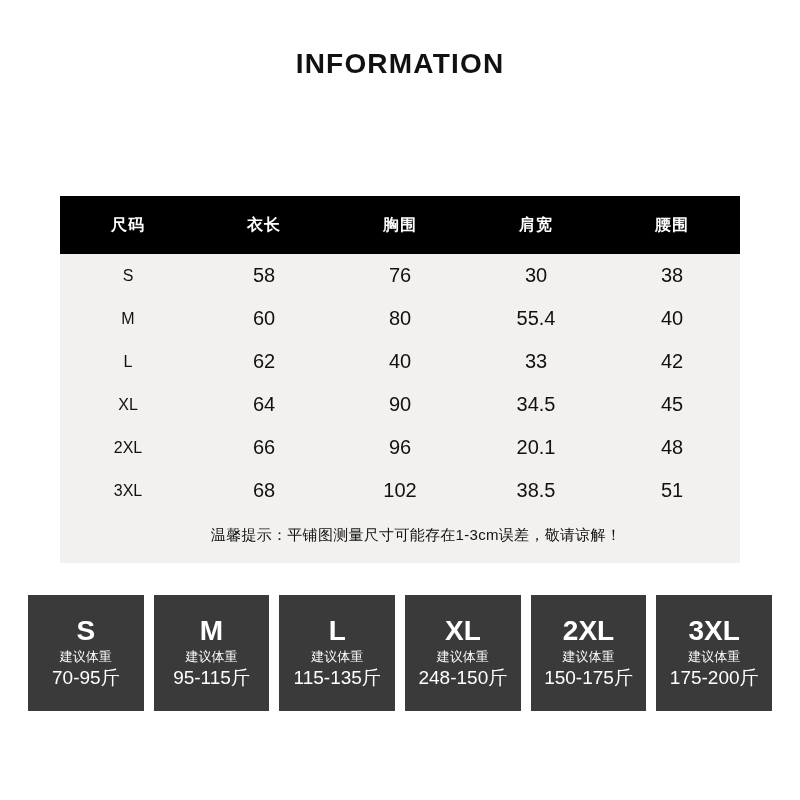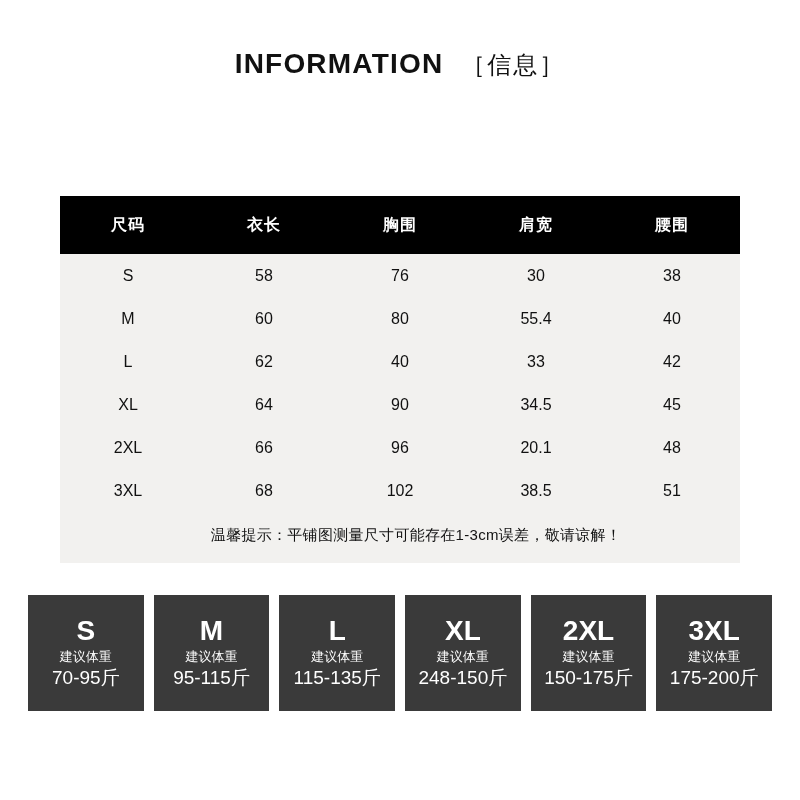--- a/index.html
+++ b/index.html
@@ -66,21 +66,21 @@
     color: #ffffff;
     font-size: 16px;
     font-weight: bold;
     height: 56px;
     vertical-align: middle;
     letter-spacing: 1px;
   }
   table.size-table tbody td {
     background: #f2f1ef;
     color: #111111;
-    font-size: 16px;
+    font-size: 20px;
     text-align: center;
     height: 41px;
     vertical-align: middle;
     font-weight: normal;
   }
   table.size-table tbody td.size-label {
     font-size: 16px;
   }
   .note {
     background: #f2f1ef;
@@ -132,23 +132,20 @@
     white-space: nowrap;
   }
 </style>
 </head>
 <body>
 
 <div class="page">
 
   <div class="header">
     <span class="header-en">INFORMATION</span>
-    <span class="header-cn">
-      <span class="bracket">［</span><span>信息</span><span class="bracket">］</span>
-    </span>
   </div>
 
   <div class="table-wrap">
     <table class="size-table">
       <thead>
         <tr>
           <th>尺码</th>
           <th>衣长</th>
           <th>胸围</th>
           <th>肩宽</th>

